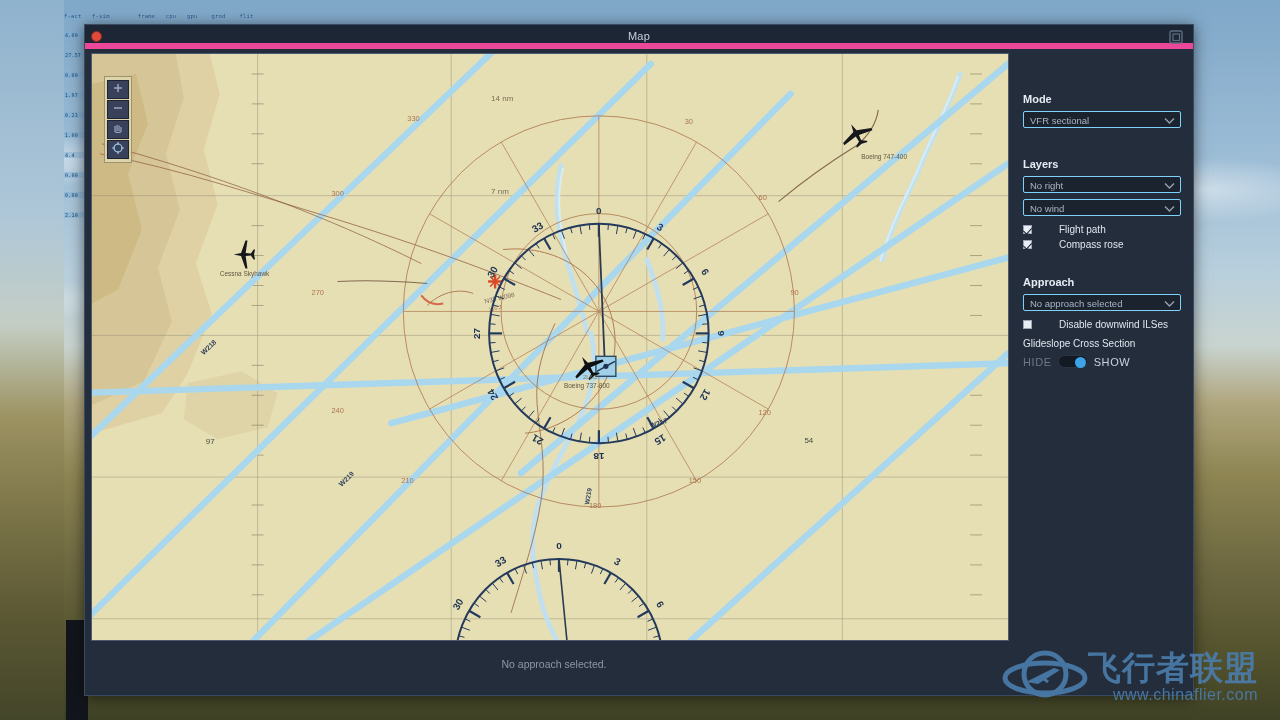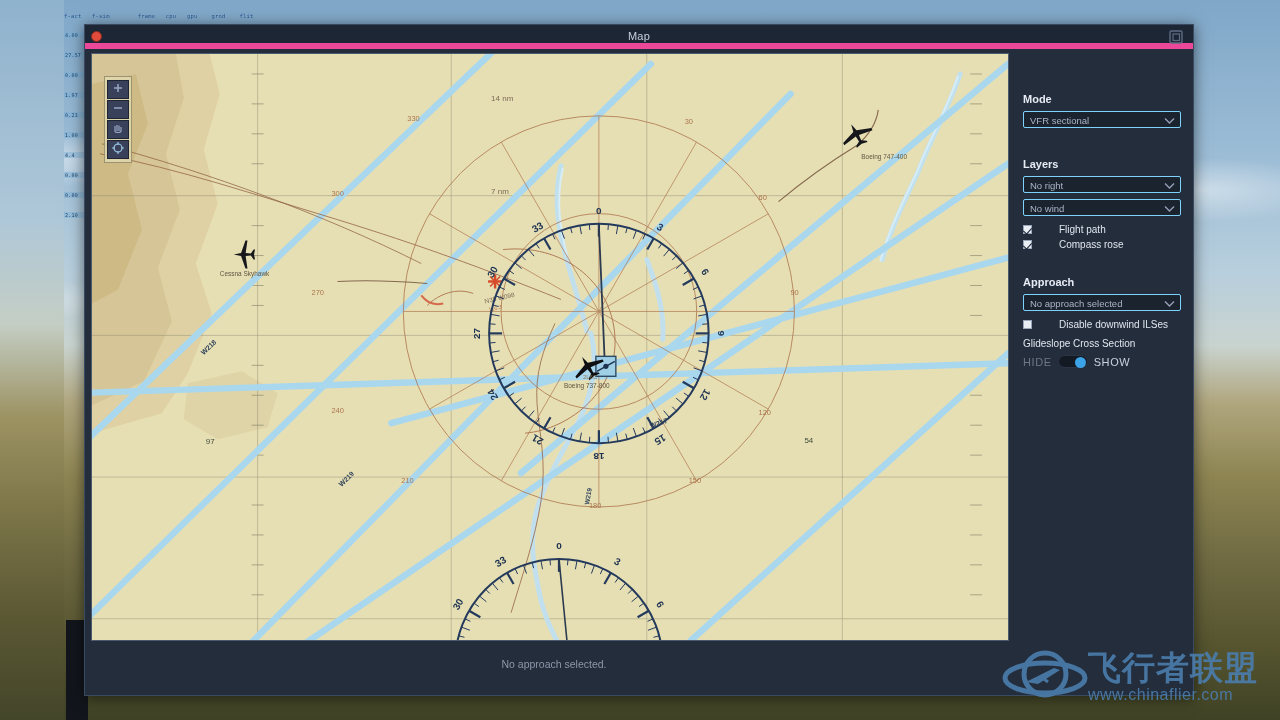--- a/index.html
+++ b/index.html
@@ -94,21 +94,21 @@
     position: relative; cursor: pointer; border: 1px solid #2c3546; }
   .toggle-knob { position: absolute; right: 1px; top: 1px; width: 11px; height: 11px;
     border-radius: 50%; background: #3da3e8; }
 
   
   #watermark { position: absolute; right: 22px; bottom: 12px; display: flex;
     align-items: center; gap: 0; opacity: .92; }
   #wm-text { display: flex; flex-direction: column; }
   #wm-cn { font-size: 33px; font-weight: bold; color: #4b7cab; line-height: 36px;
     letter-spacing: 1px; }
-  #wm-url { font-size: 16px; color: #4b7cab; letter-spacing: .5px; }
+  #wm-url { font-size: 16px; color: #4b7cab; letter-spacing: .5px; text-align: right; }
 
   
   .mt { font-family: "Liberation Sans", sans-serif; }
 </style>
 </head>
 <body>
 
 <div id="sim-bg">
   <div id="sim-bg-clouds"></div>
 </div>

